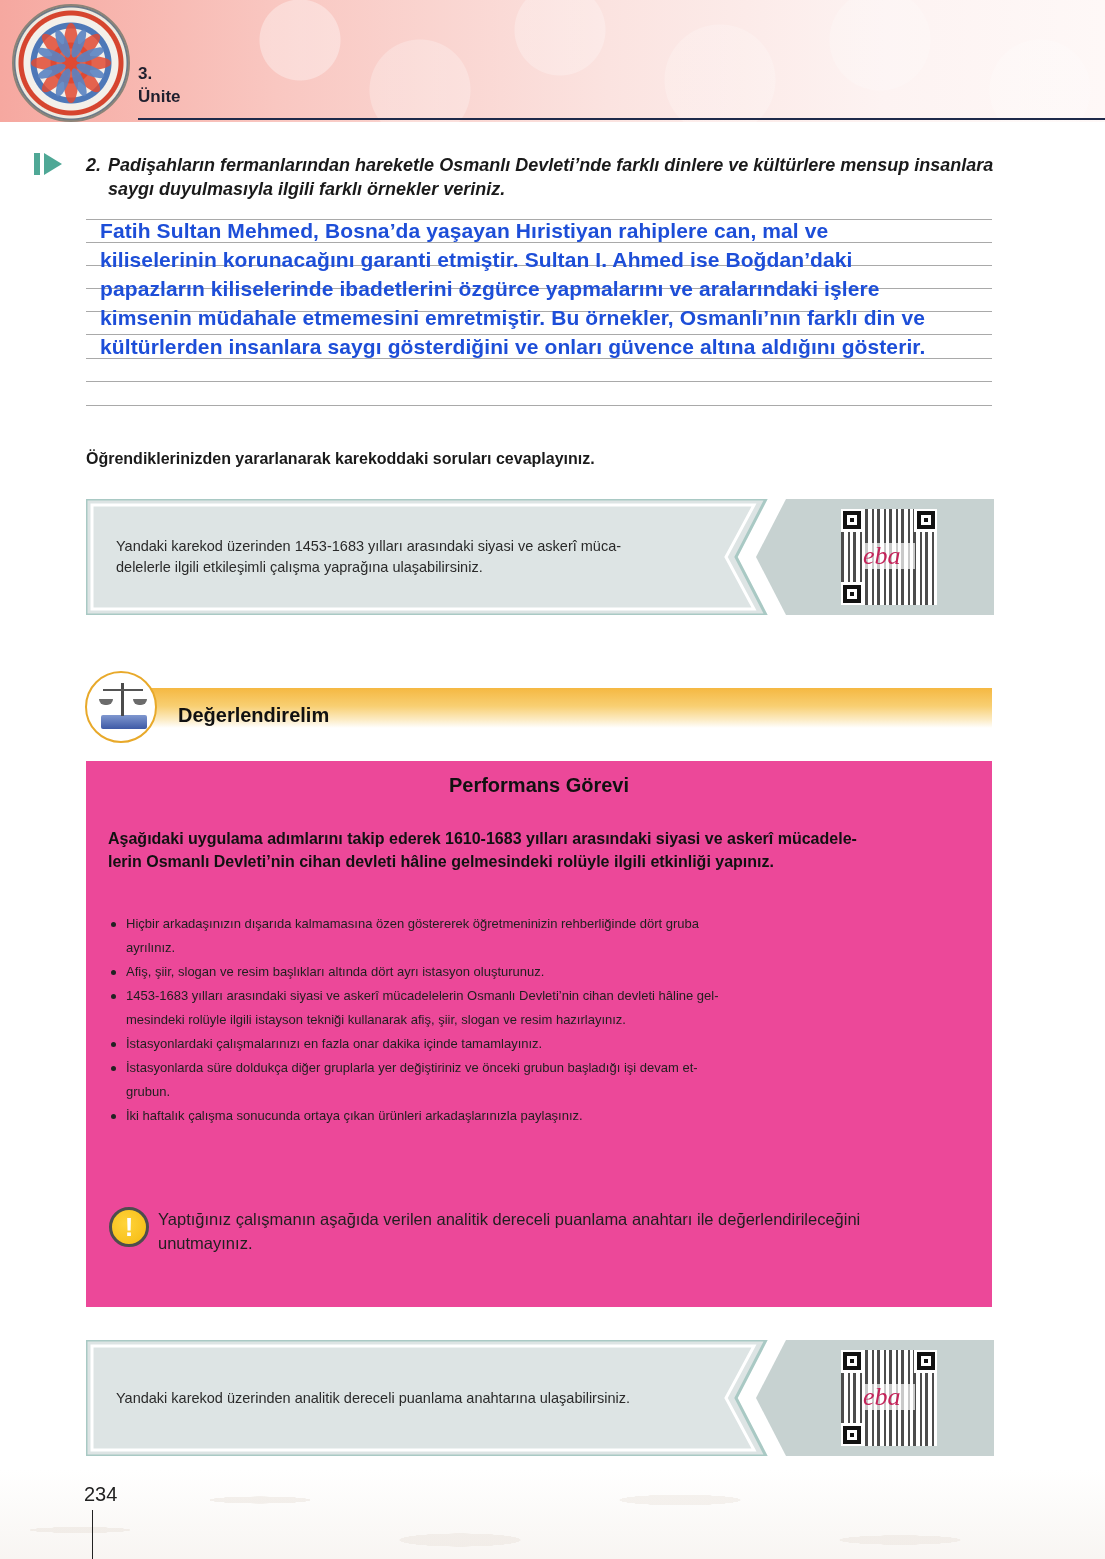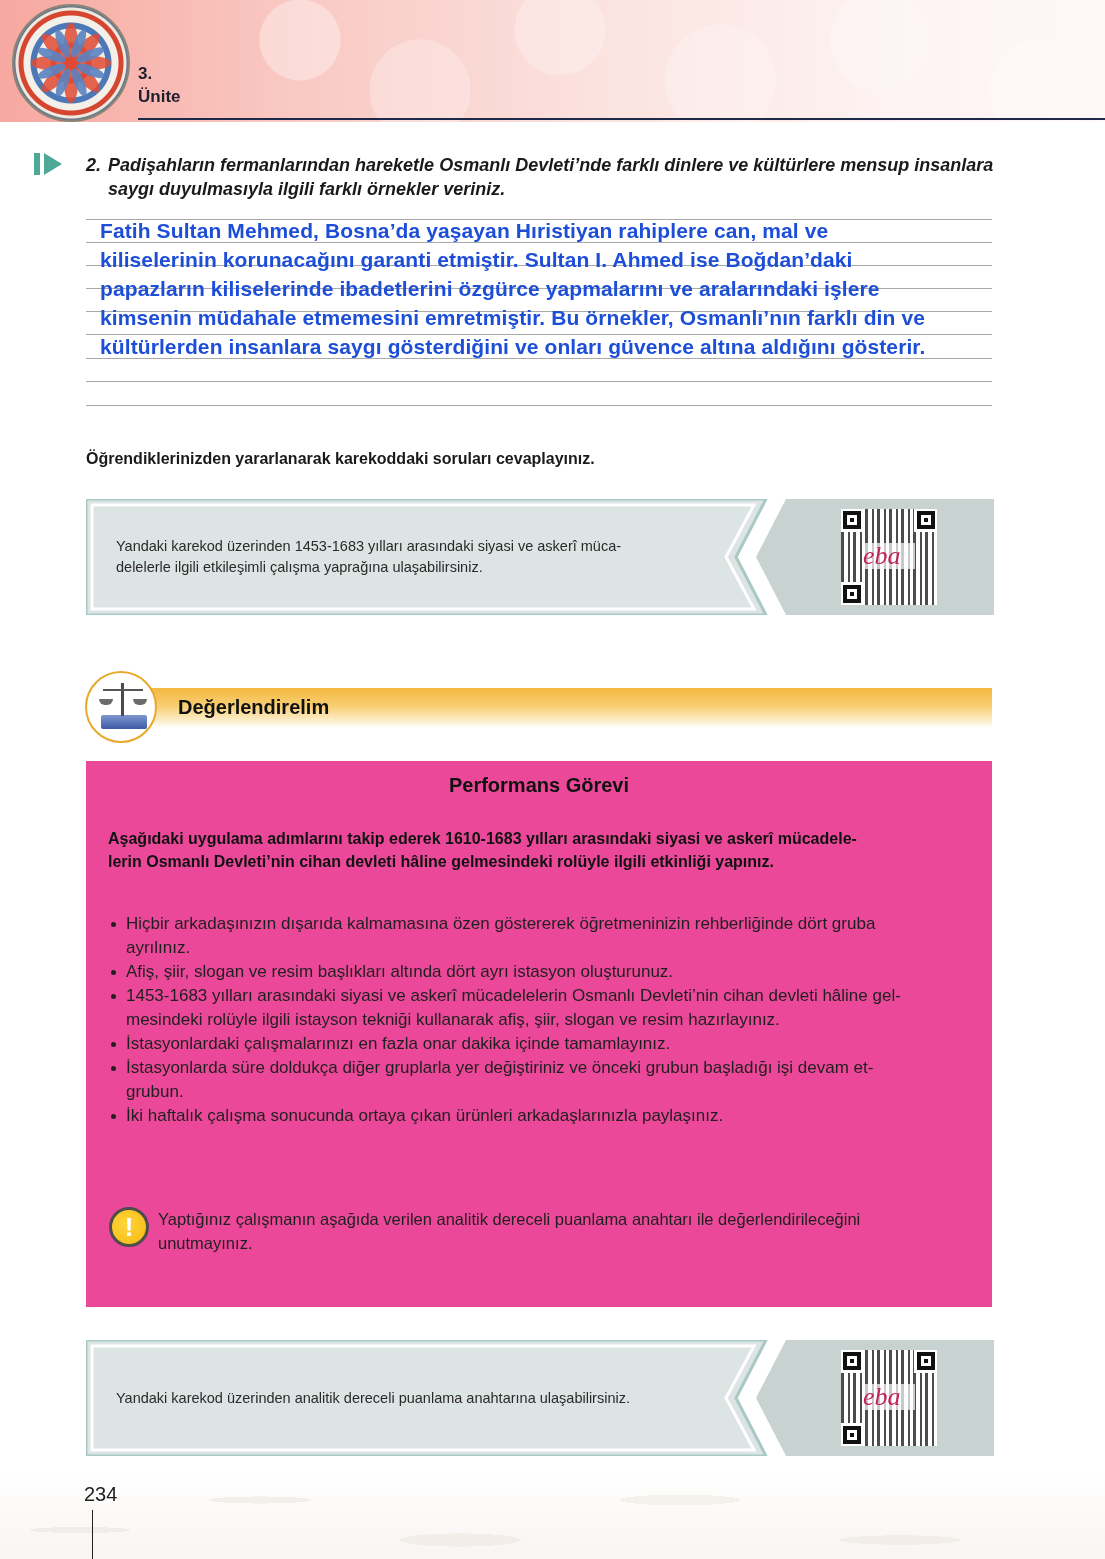--- a/index.html
+++ b/index.html
@@ -97,21 +97,21 @@
     font-family: "Liberation Serif", serif; font-style: italic; font-size: 26px; line-height: 26px;
     color: #c3245a; text-align: left; background: rgba(255,255,255,0.7);
   }
 
   
   .eval-banner {
     position: absolute; left: 122px; top: 688px; width: 870px; height: 40px;
     background: linear-gradient(180deg, #f5b842 0%, #f8cf72 45%, #fcecc6 80%, #ffffff 100%);
   }
   .eval-banner .title {
-    position: absolute; left: 56px; top: 8px; font-size: 20px; font-weight: bold; color: #111;
+    position: absolute; left: 56px; top: 16px; font-size: 20px; font-weight: bold; color: #111;
   }
   .eval-icon {
     position: absolute; left: 85px; top: 671px; width: 72px; height: 72px; border-radius: 50%;
     border: 2px solid #e8a92a; background: #fff; overflow: hidden;
   }
   .eval-icon .book { position: absolute; left: 14px; top: 42px; width: 46px; height: 14px; background: linear-gradient(180deg,#7f97cf,#3e5aa6); border-radius: 2px; }
   .eval-icon .pole { position: absolute; left: 34px; top: 10px; width: 3px; height: 33px; background: #4b4b4b; }
   .eval-icon .beam { position: absolute; left: 16px; top: 16px; width: 40px; height: 2px; background: #555; }
   .eval-icon .pan { position: absolute; top: 26px; width: 14px; height: 6px; border-radius: 0 0 8px 8px; background: #6b6b6b; }
 
@@ -124,21 +124,21 @@
     position: absolute; left: 0; top: 13px; width: 906px; text-align: center;
     font-size: 20px; font-weight: bold; color: #111;
   }
   .perf .intro {
     position: absolute; left: 22px; top: 66px; width: 870px;
     font-size: 16px; font-weight: bold; line-height: 23px; color: #111;
   }
   .perf ul { position: absolute; left: 22px; top: 151px; width: 870px; list-style: none; }
   .perf li {
     position: relative; padding-left: 18px;
-    font-size: 17px; line-height: 24px; color: #1f1f1f;
+    font-size: 13px; line-height: 24px; color: #1f1f1f;
   }
   .perf li .dot { position: absolute; left: 3px; top: 10px; width: 5px; height: 5px; border-radius: 50%; background: #222; }
   .perf .warn-icon {
     position: absolute; left: 23px; top: 446px; width: 40px; height: 40px; border-radius: 50%;
     border: 3px solid #4d4d4d; background: radial-gradient(circle at 40% 40%, #ffd43b, #f5b90f);
   }
   .perf .warn-icon span {
     position: absolute; left: 0; top: 2px; width: 34px; text-align: center; color: #fff; font-weight: bold; font-size: 26px; line-height: 30px;
   }
   .perf .warn-text {

